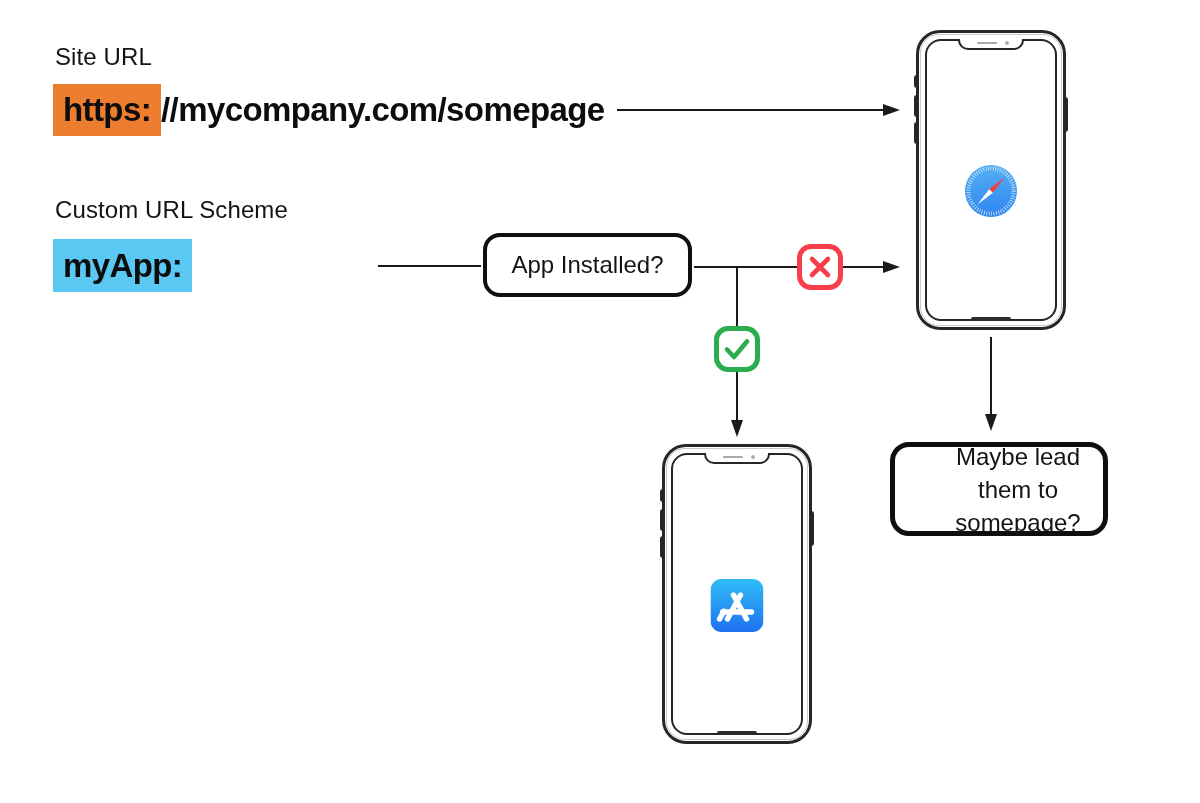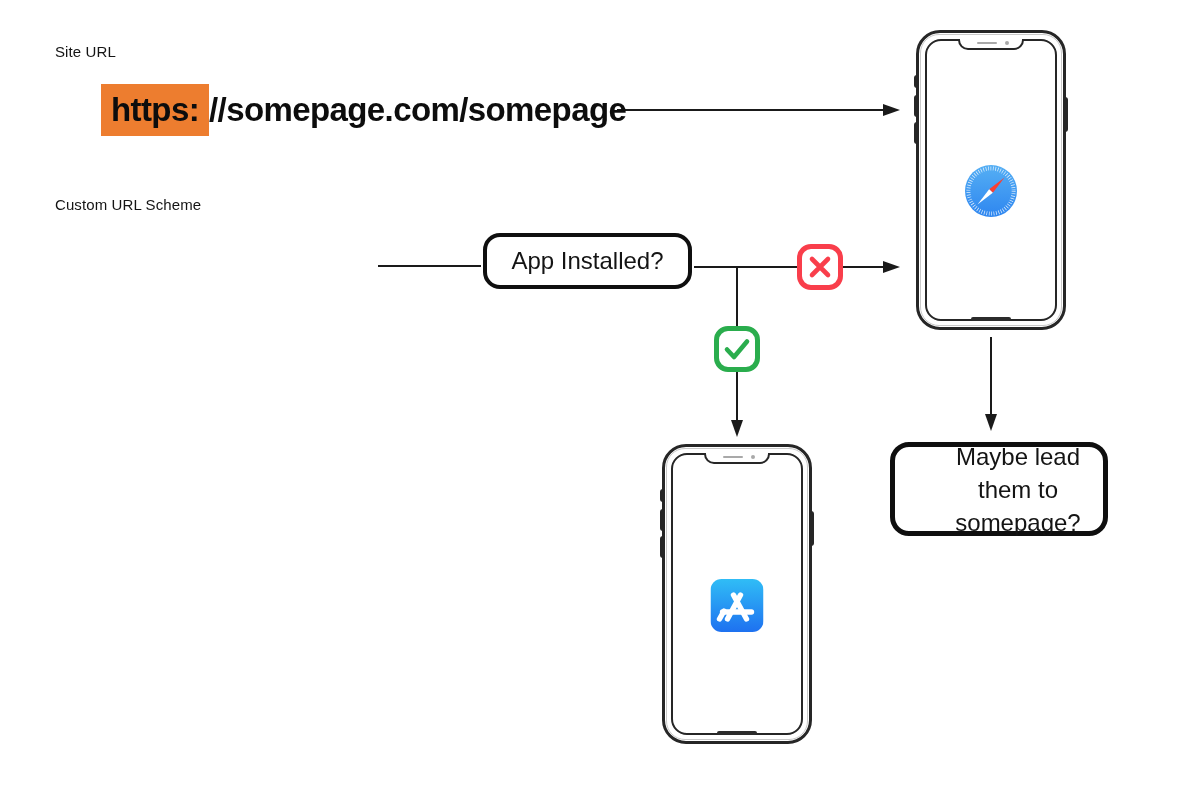--- a/index.html
+++ b/index.html
@@ -3,25 +3,25 @@
 <meta charset="utf-8">
 <style>
   html,body { margin:0; padding:0; background:#ffffff; }
   #canvas {
     position:relative; width:1200px; height:803px; background:#ffffff;
     font-family:"Liberation Sans","DejaVu Sans",sans-serif; color:#141414;
     overflow:hidden;
   }
   #connectors { position:absolute; inset:0; width:1200px; height:803px; }
 
-  .small-label { position:absolute; font-size:15px; color:#141414; letter-spacing:0.1px; }
+  .small-label { position:absolute; font-size:24px; color:#141414; letter-spacing:0.1px; }
 
   .url-line { position:absolute; display:flex; align-items:center; font-weight:700;
               font-size:33px; letter-spacing:-0.6px; color:#0d0d0d; white-space:nowrap; }
-  .url-line .hl { display:flex; align-items:center; height:100%; padding:0 10px;margin-left:48px; }
+  .url-line .hl { display:flex; align-items:center; height:100%; padding:0 10px; }
   .hl-orange { background:#ED7D2F; }
   .hl-blue   { background:#5BC8F3; }
 
   .node-box { position:absolute; background:#ffffff; border:4px solid #0f0f0f; border-radius:17px;
               display:flex; flex-direction:column; align-items:center; justify-content:center;
               font-size:24px; color:#141414; text-align:center; box-sizing:border-box; }
   .node-box.thick { border-width:5px; border-radius:19px; line-height:33px; }
 
   .badge { position:absolute; width:46px; height:46px; }
 
@@ -64,29 +64,30 @@
       <polygon points="900,267 883,261 883,273"></polygon>
       <polygon points="737,437 731,420 743,420"></polygon>
       <polygon points="991,431 985,414 997,414"></polygon>
     </g>
   </svg>
 
   <div class="small-label" style="left:55px; top:43px;">Site URL</div>
 
   <div class="url-line" style="left:53px; top:84px; height:52px;">
     <span class="hl hl-orange">https:</span>
-      <span>//somepage.com/somepage</span>
+      <span>//mycompany.com/somepage</span>
   </div>
 
   <div class="small-label" style="left:55px; top:196px;">Custom URL Scheme</div>
 
   <div class="url-line" style="left:53px; top:239px; height:53px;">
+    <span class="hl hl-blue">myApp:</span>
   </div>
 
-  <div class="node-box" style="left:483px; top:233px; width:209px; height:56px;">
+  <div class="node-box" style="left:483px; top:233px; width:209px; height:64px;">
     <span>App Installed?</span>
   </div>
 
   <div class="badge" style="left:797px; top:244px;">
     <svg width="46" height="46" viewBox="0 0 46 46">
       <rect x="2.5" y="2.5" width="41" height="41" rx="11.5" fill="#ffffff" stroke="#F93E4B" stroke-width="5"></rect>
       <path d="M15 15 L31 31 M31 15 L15 31" stroke="#F93E4B" stroke-width="4.6" stroke-linecap="round" fill="none"></path>
     </svg>
   </div>
 

